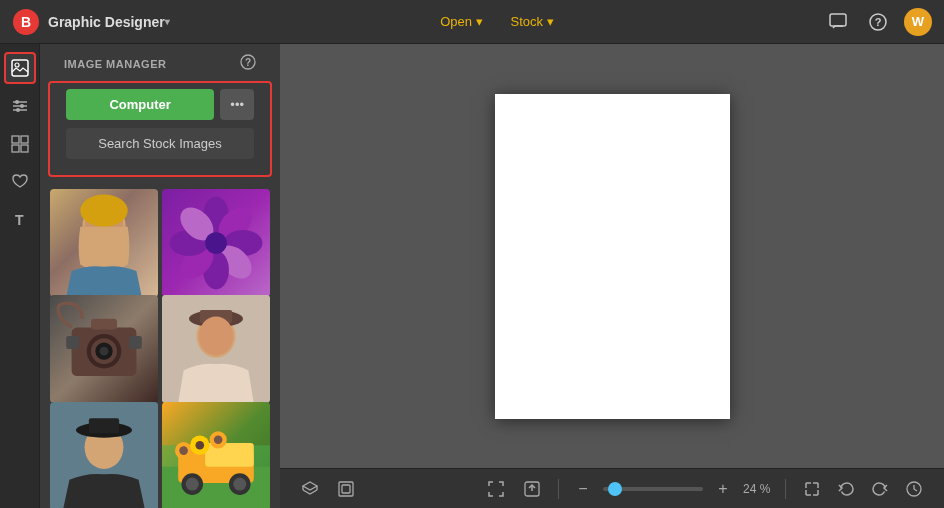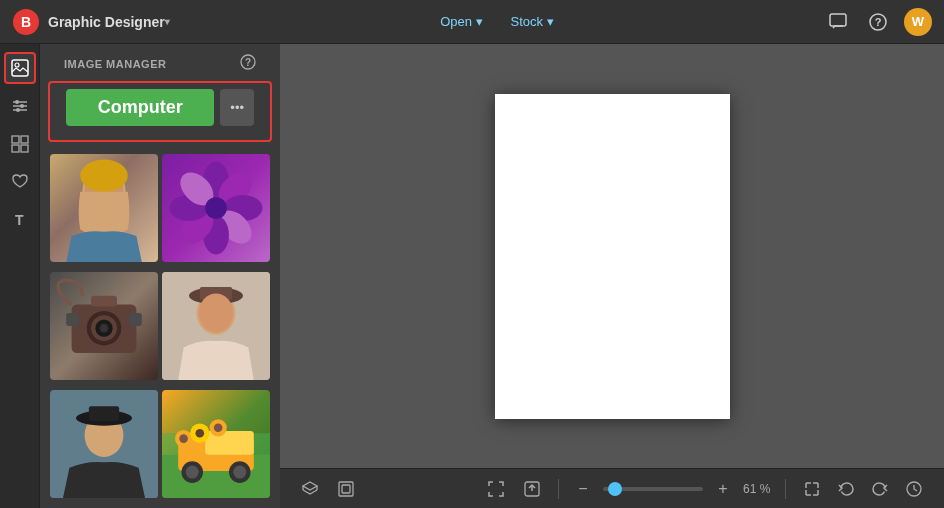--- a/index.html
+++ b/index.html
@@ -36,21 +36,21 @@
     }
     .topbar-spacer { flex: 1; }
     .topbar-center {
       display: flex;
       align-items: center;
       gap: 8px;
     }
     .topbar-btn {
       background: transparent;
       border: none;
-      color: #7dd3fc;
+      color: #eab308;
       font-size: 13px;
       padding: 4px 10px;
       cursor: pointer;
       display: flex;
       align-items: center;
       gap: 4px;
       border-radius: 4px;
     }
     .topbar-right {
       display: flex;
@@ -161,21 +161,21 @@
       display: flex;
       gap: 6px;
     }
     .btn-computer {
       flex: 1;
       background: #4caf50;
       color: white;
       border: none;
       border-radius: 4px;
       padding: 8px 28px;
-      font-size: 18px;
+      font-size: 13px;
       font-weight: 600;
       cursor: pointer;
     }
     .btn-more {
       background: #555;
       color: #ccc;
       border: none;
       border-radius: 4px;
       padding: 8px 10px;
       font-size: 13px;
@@ -442,20 +442,25 @@
       </button>
     </div>
 
     <div class="upload-search-wrapper">
       <div class="upload-section">
         <button class="btn-computer">
           <span>Computer</span>
         </button>
         <button class="btn-more">
           <span>•••</span>
+        </button>
+      </div>
+      <div class="search-stock-section">
+        <button class="search-stock-btn">
+          <span>Search Stock Images</span>
         </button>
       </div>
     </div>
 
     <div class="image-grid">
 
       <div class="img-placeholder photo-1">
         <svg class="photo-inner" viewBox="0 0 100 100">
 
           <ellipse cx="50" cy="35" rx="20" ry="25" fill="#d4a574"></ellipse>
@@ -588,21 +593,21 @@
 
       <div class="bottom-separator"></div>
 
       <button class="zoom-btn">
         <span>−</span>
       </button>
       <input type="range" class="zoom-slider" min="5" max="200" value="17" style="">
       <button class="zoom-btn">
         <span>+</span>
       </button>
-      <span class="zoom-label">61 %</span>
+      <span class="zoom-label">24 %</span>
 
       <div class="bottom-separator"></div>
 
       <div class="bottom-right-btns">
         <button class="bottom-btn">
           <svg width="18" height="18" viewBox="0 0 18 18" fill="none">
             <path d="M3 3 L8 3 M3 3 L3 8 M15 3 L10 3 M15 3 L15 8 M3 15 L3 10 M3 15 L8 15 M15 15 L15 10 M15 15 L10 15" stroke="#aaa" stroke-width="1.5"></path>
           </svg>
         </button>
         <button class="bottom-btn">

